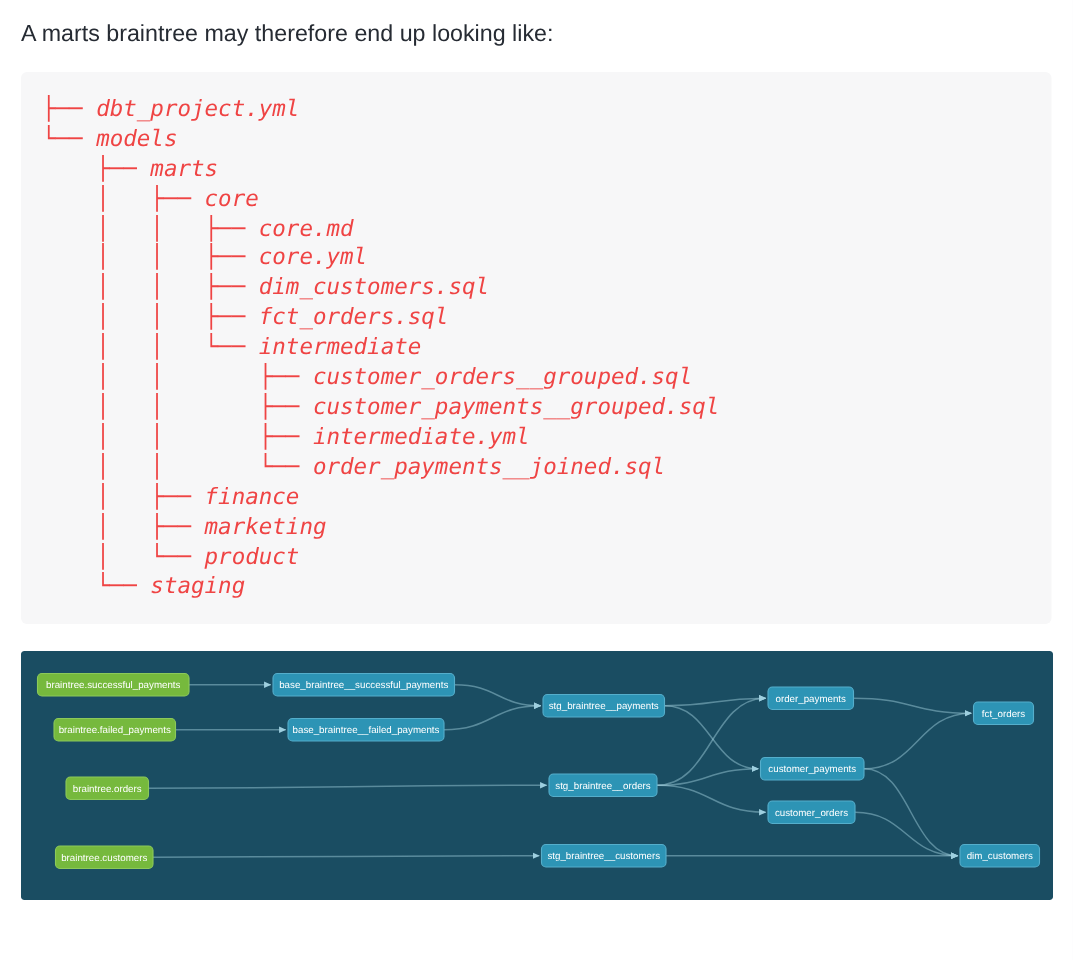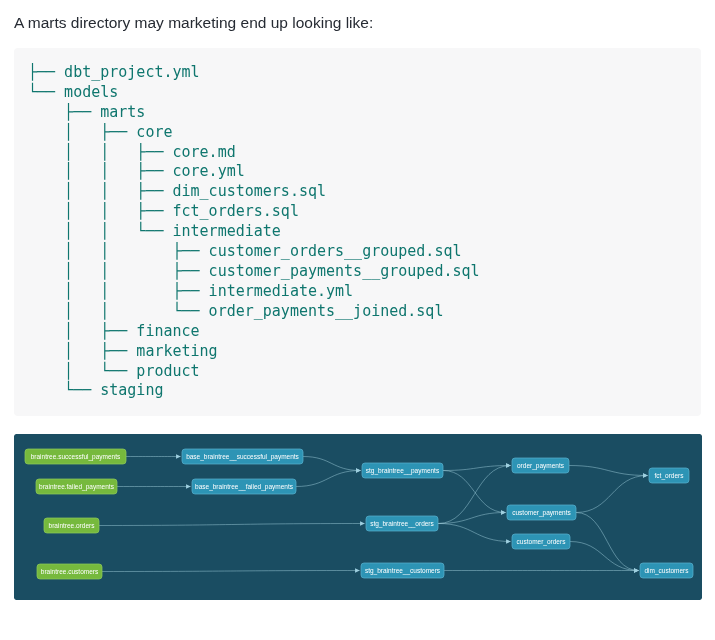--- a/index.html
+++ b/index.html
@@ -16,40 +16,41 @@
     color:#262b33;
   }
   pre.tree {
     margin:0 0 18px 0;
     background:#f7f7f8;
     border-radius:4px;
     padding:15px 14px;
     font-family:"DejaVu Sans Mono", monospace;
     font-size:15px;
     line-height:19.9px;
-    color:#0f766e;
+    color:#ef4444;
     white-space:pre;
     overflow:hidden;
+    font-style:italic;
   }
   .dag-lead { margin:0 0 15px 0; }
   .dag-wrap { width:688px; height:166px; }
   .dag-wrap svg { display:block; border-radius:2px; }
   .dag-edge { fill:none; stroke-width:1; }
   .dag-node-label {
     font-family:"Liberation Sans", sans-serif;
     font-size:6.5px;
     fill:#ffffff;
   }
 </style>
 </head>
 <body>
 
 <div class="page">
 
-  <p class="lead">A marts directory may marketing end up looking like:</p>
+  <p class="lead">A marts braintree may therefore end up looking like:</p>
 
   <pre class="tree"><code>├── dbt_project.yml
 └── models
     ├── marts
     │   ├── core
     │   │   ├── core.md
     │   │   ├── core.yml
     │   │   ├── dim_customers.sql
     │   │   ├── fct_orders.sql
     │   │   └── intermediate

